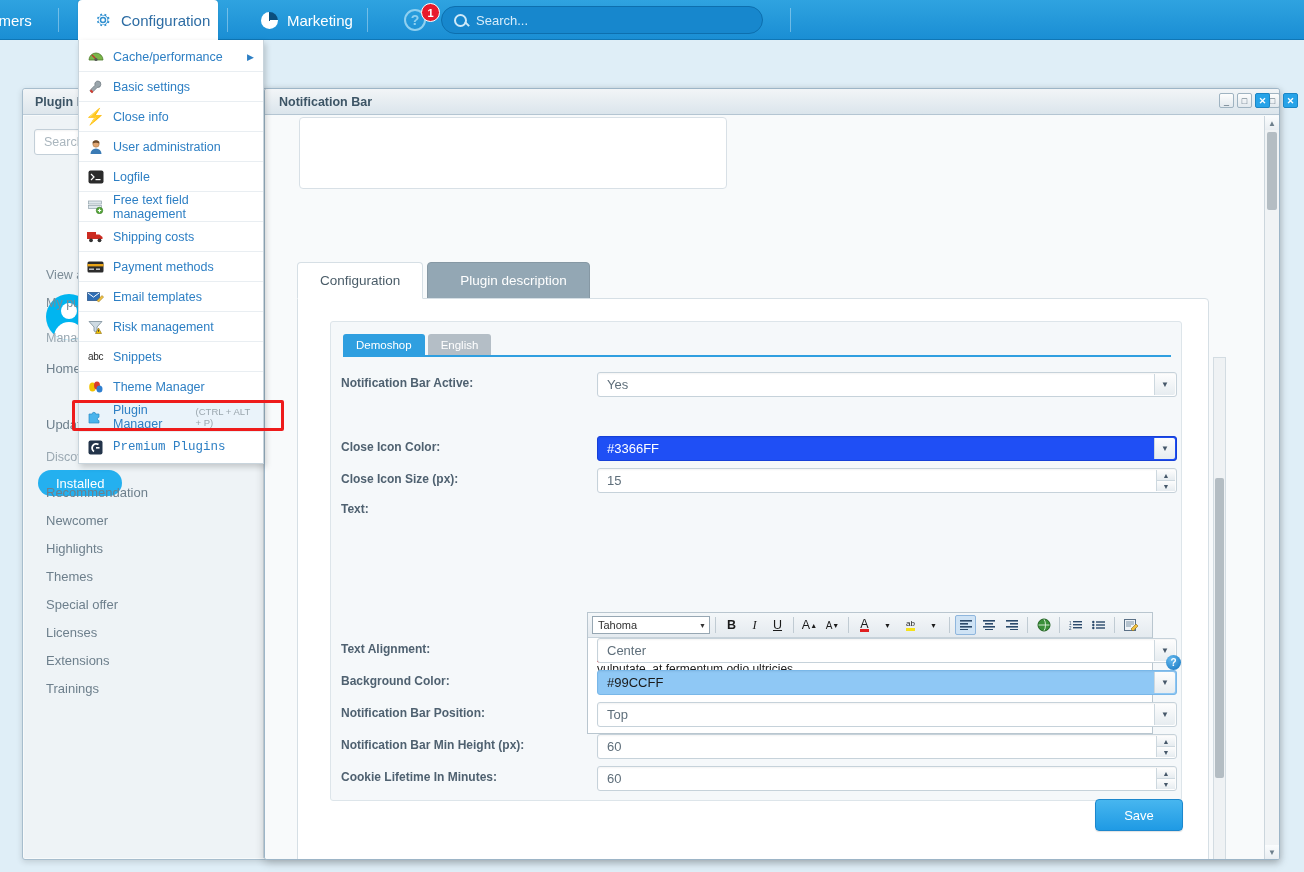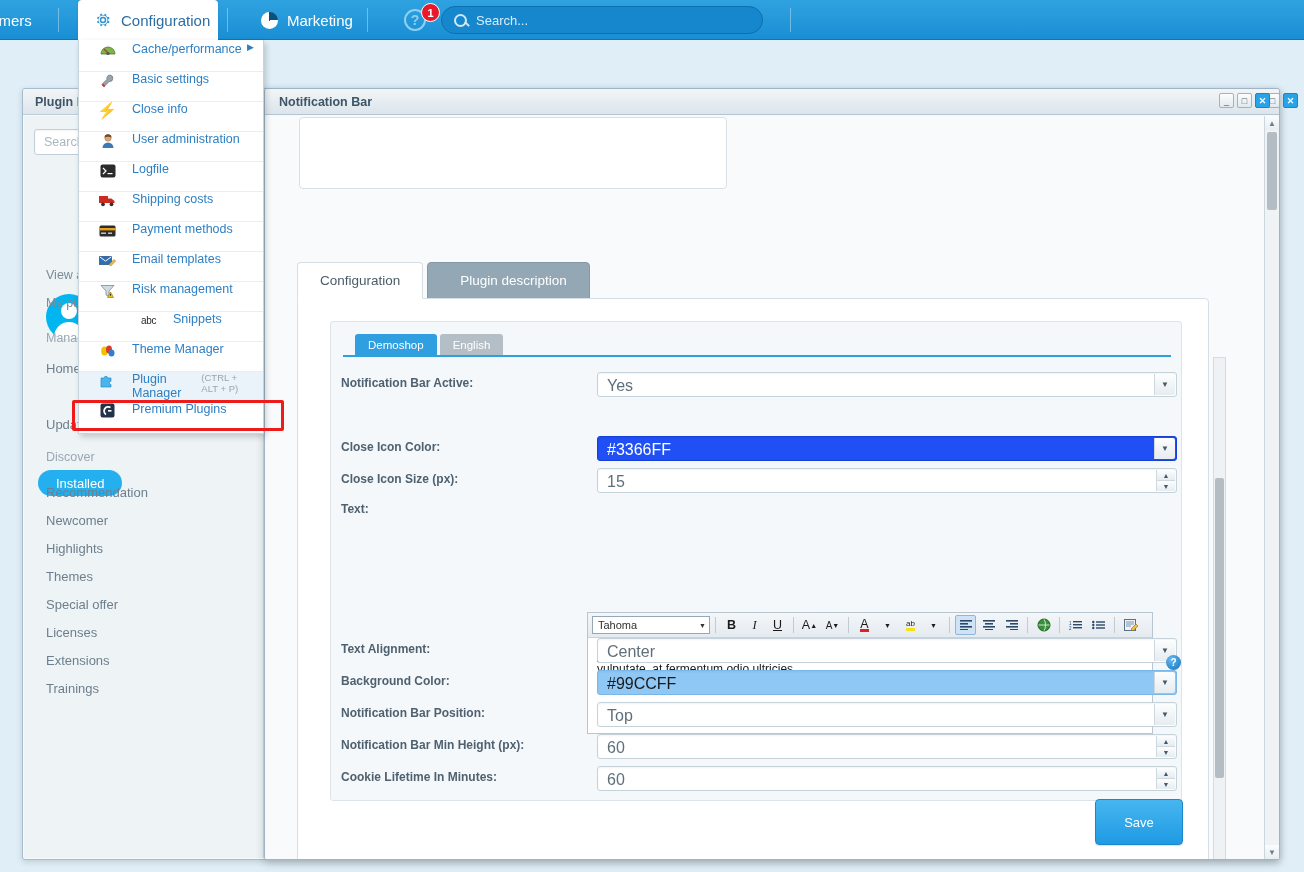--- a/index.html
+++ b/index.html
@@ -52,24 +52,24 @@
   #searchbox .ph{ color:#d6ecfa; font-size:13px; }
 
   
   #dropdown{
     position:absolute; left:78px; top:40px; width:186px;
     background:#fff; border:1px solid #c8d4dc; border-top:none;
     box-shadow:2px 3px 6px rgba(0,0,0,.18);
     z-index:60; padding:2px 0 1px;
   }
   .menu-row{
-    height:30px; display:flex; gap:16px; padding:0 20px;
+    height:30px; display:flex; align-items:center; gap:9px; padding:0 8px;
     font-size:12.5px; color:#2d7fc4; border-bottom:1px solid #e9eef2; position:relative;
   }
-  .menu-row:last-child{ border-bottom:none; }
+  .menu-row:last-child{ border-bottom:none;font-family:Liberation Mono, monospace; }
   .menu-row.hl{ background:#eaf3fa; }
   .menu-row .mico{ width:17px;height:17px;flex:none;display:flex;align-items:center;
     justify-content:center;font-size:13px;line-height:1;}
   .menu-row .kb{ color:#9aa6ad; font-size:9.5px; margin-left:4px; }
   .menu-row .arw{ position:absolute; right:9px; color:#2d7fc4; font-size:9px; }
   #red-box{
     position:absolute; left:72px; top:400px; width:212px; height:31px;
     border:3px solid #ee1b1b; z-index:70; pointer-events:none; border-radius:2px;
   }
 
@@ -154,32 +154,32 @@
     position:absolute; left:32px; top:182px; width:912px; height:578px;
     background:#fff; border:1px solid #d6dfe5; border-radius:0 4px 4px 4px;
   }
   #inner{
     position:absolute; left:32px; top:22px; width:852px; height:480px;
     background:#f5f8fa; border:1px solid #dde5ea; border-radius:3px;
   }
   #subtabs{ position:absolute; left:12px; top:12px; display:flex; gap:3px; }
   .subtab{ height:21px; padding:0 13px; display:flex;align-items:center;
     font-size:11.5px; border-radius:3px 3px 0 0; }
-  .subtab.active{ background:#2f9fe0; color:#fff;margin-left:12px; }
+  .subtab.active{ background:#2f9fe0; color:#fff; }
   .subtab.inactive{ background:#b4bec6; color:#fff; }
   #subtab-rule{ position:absolute; left:12px; top:33px; width:828px; height:2px;
     background:#2f9fe0; }
 
   .frow{ position:absolute; left:10px; width:832px; height:25px; }
   .flabel{ position:absolute; left:0; top:4px; font-size:12px; color:#4f6170;
     font-weight:bold; }
   .fctl{ position:absolute; left:256px; width:580px; height:25px;
     border:1px solid #c6d2da; border-radius:3px; background:#fff;
     box-shadow:inset 0 1px 2px rgba(0,0,0,.05); }
-  .fctl .val{ position:absolute; left:9px; top:4px; font-size:16px; color:#5f6f7b; }
+  .fctl .val{ position:absolute; left:9px; top:4px; font-size:13px; color:#5f6f7b; }
   .fctl.color .val{ color:#1a1a1a; }
   .fctl.sel-blue{ background:#1f4ff5; border-color:#1640d8; }
   .fctl.sel-blue .val{ color:#ffffff; }
   .fctl.sel-light{ background:#8fc8f5; border-color:#79b7e8; }
   .drop{
     position:absolute; right:1px; top:1px; width:21px; height:21px;
     background:linear-gradient(#fdfdfd,#e6ecf0); border-left:1px solid #cdd8df;
     border-radius:0 2px 2px 0; display:flex;align-items:center;justify-content:center;
     font-size:8px; color:#46586a;
   }
@@ -210,21 +210,21 @@
   .sq{ text-decoration:underline; text-decoration-color:#e53030;
        text-decoration-style:wavy; text-decoration-skip-ink:none; }
 
   #helpdot{
     position:absolute; left:1166px; top:655px; width:15px;height:15px;border-radius:50%;
     background:radial-gradient(circle at 35% 30%, #64b9ef, #1272bd);
     color:#fff; font-size:10px; font-weight:bold;
     display:flex;align-items:center;justify-content:center; z-index:20;
   }
   #save{
-    position:absolute; left:1095px; top:799px; width:88px;height:46px;
+    position:absolute; left:1095px; top:799px; width:88px;height:32px;
     background:linear-gradient(#47b6ef,#1f9ae4); border:1px solid #1c87cd;
     border-radius:4px; color:#fff; font-size:13px;
     display:flex;align-items:center;justify-content:center;
     box-shadow:0 1px 1px rgba(0,0,0,.12); z-index:20;
   }
 
   
   .vsb{ position:absolute; background:#f0f3f5; border-left:1px solid #ccd6dd; }
   .vsb .arr{ height:14px; display:flex;align-items:center;justify-content:center;
     font-size:8px; color:#6d7f8c; background:linear-gradient(#fafcfd,#e9eef2); }
@@ -568,20 +568,31 @@
       <svg width="16" height="14">
           <rect x="0.5" y="0.5" width="15" height="13" rx="2" fill="#2b2b2b"></rect>
           <path d="M3 4l3 3-3 3" stroke="#fff" fill="none" stroke-width="1.2"></path>
           <rect x="7.5" y="9" width="5" height="1.2" fill="#fff"></rect>
         </svg>
     </span>
     <span>Logfile</span>
   </div>
   <div class="menu-row">
     <span class="mico">
+      <svg width="16" height="14">
+          <rect x="0.5" y="1" width="13" height="3" fill="#dfe7ec" stroke="#93a3ad" stroke-width=".7"></rect>
+          <rect x="0.5" y="5.5" width="13" height="3" fill="#dfe7ec" stroke="#93a3ad" stroke-width=".7"></rect>
+          <circle cx="11.5" cy="10.5" r="3.2" fill="#5aab3d" stroke="#3a7a26" stroke-width=".7"></circle>
+          <path d="M11.5 8.8v3.4M9.8 10.5h3.4" stroke="#fff" stroke-width="1.1"></path>
+        </svg>
+    </span>
+    <span>Free text field management</span>
+  </div>
+  <div class="menu-row">
+    <span class="mico">
       <svg width="17" height="13">
           <rect x="0" y="2" width="9" height="7" fill="#cc2b21"></rect>
           <path d="M9 4.5h3.4L15.5 7v2H9z" fill="#cc2b21"></path>
           <circle cx="4" cy="10.3" r="1.9" fill="#333"></circle>
           <circle cx="12.5" cy="10.3" r="1.9" fill="#333"></circle>
         </svg>
     </span>
     <span>Shipping costs</span>
   </div>
   <div class="menu-row">
@@ -609,21 +620,21 @@
     <span class="mico">
       <svg width="16" height="14">
           <path d="M1 1.5h13L9 7v5.5L6 11V7z" fill="#cfdbe3" stroke="#7b8d99" stroke-width=".8"></path>
           <path d="M10.5 8l3 5.5h-6z" fill="#f2c300" stroke="#8a6a10" stroke-width=".6"></path>
           <rect x="10.1" y="9.8" width=".9" height="2" fill="#333"></rect>
         </svg>
     </span>
     <span>Risk management</span>
   </div>
   <div class="menu-row">
-    <span class="mico" style="color:#2b2b2b;font-size:10px;letter-spacing:-.3px;margin-left:41px;">abc</span>
+    <span class="mico" style="color:#2b2b2b;font-size:10px;letter-spacing:-.3px;">abc</span>
     <span>Snippets</span>
   </div>
   <div class="menu-row">
     <span class="mico">
       <svg width="16" height="14">
           <ellipse cx="4.5" cy="7" rx="3.3" ry="4.5" fill="#f2c200"></ellipse>
           <ellipse cx="9" cy="5.5" rx="3" ry="4" fill="#d93a2b"></ellipse>
           <ellipse cx="11.5" cy="9" rx="3" ry="3.6" fill="#2f7fd0"></ellipse>
         </svg>
     </span>

